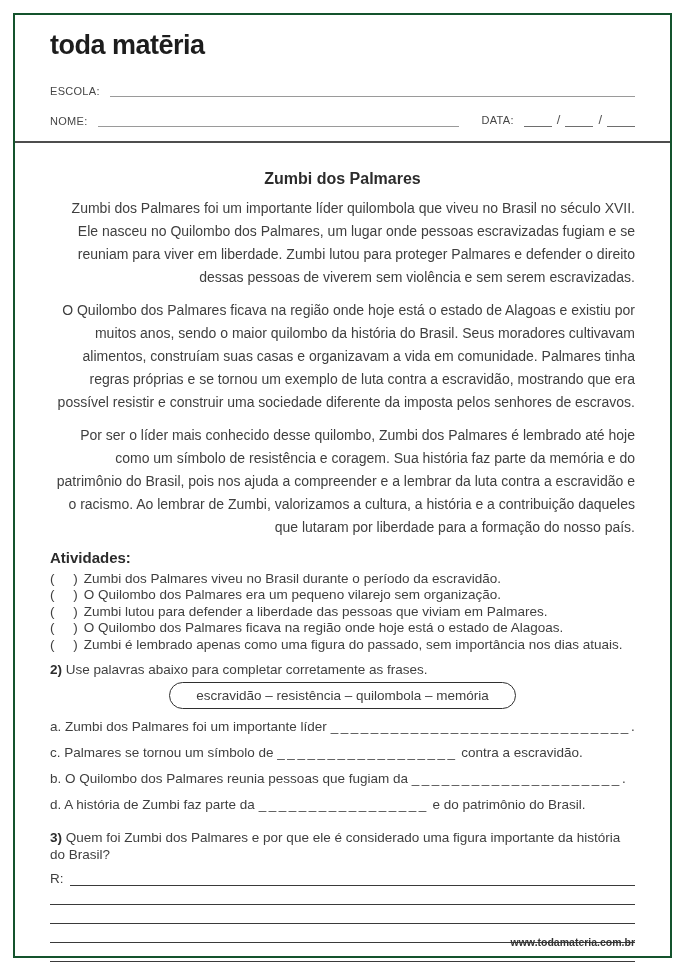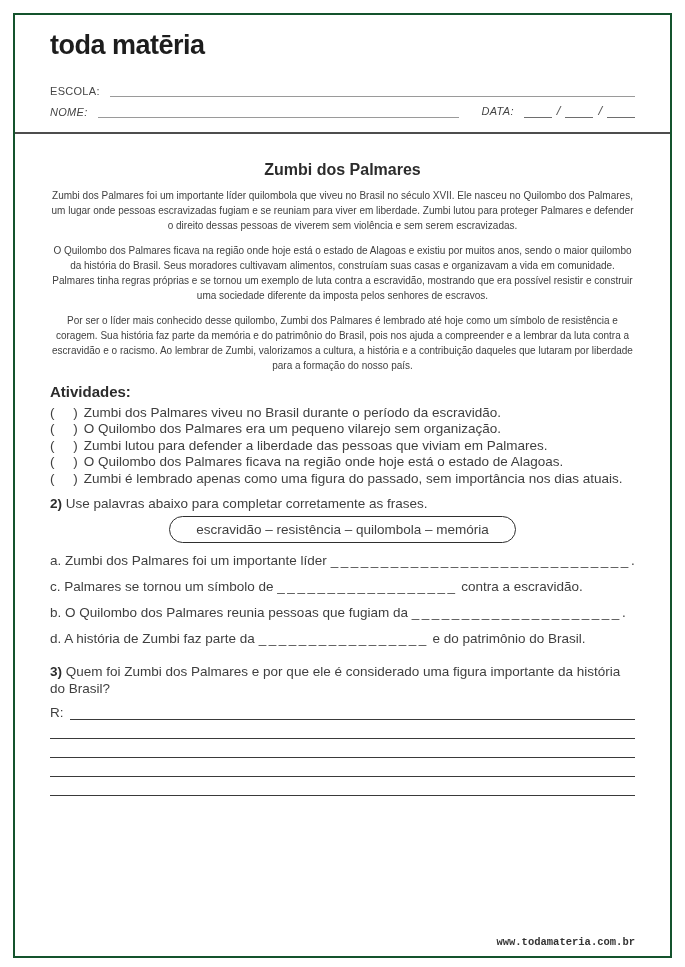--- a/index.html
+++ b/index.html
@@ -21,21 +21,21 @@
   .header { padding: 15px 35px 0 35px; }
   .logo {
     font-size: 27px;
     font-weight: 700;
     letter-spacing: -0.5px;
     color: #1d1d1d;
     line-height: 1.15;
   }
   .field-row { display: flex; align-items: flex-end; }
   .school-row { margin-top: 21px; }
-  .name-row  { margin-top: 6px; font-style: italic; }
+  .name-row  { margin-top: 15px; }
   .field-label { font-size: 11px; color: #454545; letter-spacing: 0.3px; white-space: nowrap; }
   .write-line {
     flex: 1;
     border-bottom: 1.5px solid #9a9a9a;
     height: 15px;
     margin-left: 10px;
   }
   .name-line { flex: 1; }
   .date-group { display: flex; align-items: center; margin-left: 22px; }
   .date-label { margin-right: 10px; }
@@ -49,24 +49,24 @@
   
   .content { padding: 26px 35px 0 35px; }
   .title {
     font-size: 16px;
     font-weight: 700;
     text-align: center;
     color: #2c2c2c;
     line-height: 1.25;
   }
   .para {
-    font-size: 10px;
-    line-height: 15px;
+    font-size: 14px;
+    line-height: 23px;
     margin-top: 10px;
-    text-align: center;
+    text-align: right;
   }
   .para:first-of-type { margin-top: 8px; }
   .activities-heading {
     font-size: 15px;
     font-weight: 700;
     color: #2c2c2c;
     margin-top: 10px;
     line-height: 1.25;
   }
   .q-line { font-size: 13.5px; line-height: 17px; margin-top: 2px; }
@@ -92,21 +92,20 @@
   .answer-label { font-size: 13.5px; color: #3f3f3f; flex: none; }
   .answer-first-line { flex: 1; border-bottom: 1.6px solid #3a3a3a; height: 100%; margin-left: 6px; }
   .answer-line { height: 19px; border-bottom: 1.6px solid #3a3a3a; }
   
   .footer {
     position: absolute;
     right: 35px; bottom: 8px;
     font-size: 10.5px;
     font-weight: 700;
     color: #333;
-    font-family: Liberation Mono, monospace;
   }
 </style>
 </head>
 <body>
 
 <div class="frame">
 
   <div class="header">
     <div class="logo">toda matēria</div>
 

